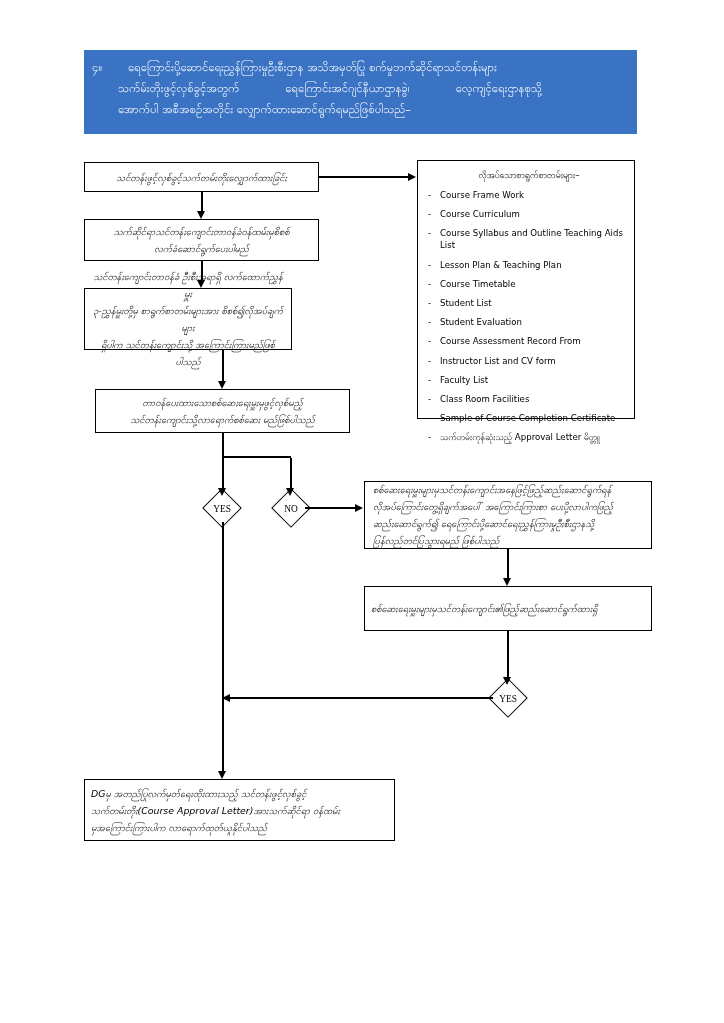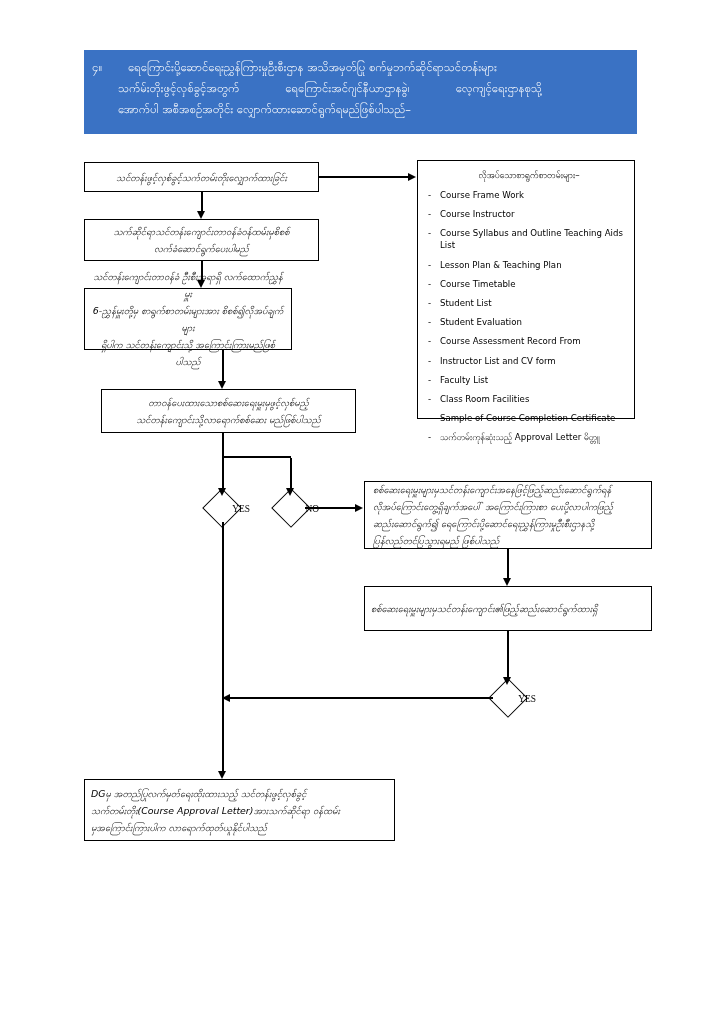--- a/index.html
+++ b/index.html
@@ -34,21 +34,21 @@
     text-align:center;
     font-size:9.4px;line-height:17px;
     padding:4px 6px;
   }
   .box .t{display:block;width:100%;font-style:italic;}
   .box .t .ln{display:block;}
 
   #box1{left:84px;top:162px;width:235px;height:30px;}
   #box2{left:84px;top:219px;width:235px;height:42px;}
   #box3{left:84px;top:288px;width:208px;height:62px;}
-  #box4{left:101px;top:389px;width:255px;height:44px;}
+  #box4{left:95px;top:389px;width:255px;height:44px;}
   #box5{left:364px;top:481px;width:288px;height:68px;padding-left:8px;}
   #box6{left:364px;top:586px;width:288px;height:45px;align-items:center;}
   #box7{left:84px;top:779px;width:311px;height:62px;}
 
   #box5 .t,#box6 .t,#box7 .t{text-align:justify;}
   #box5 .t .ln,#box6 .t .ln,#box7 .t .ln{text-align:justify;text-align-last:left;}
 
   
   #listbox{
     position:absolute;left:417px;top:160px;width:218px;height:259px;
@@ -69,21 +69,21 @@
   #listbox li .txt{flex:1 1 auto;}
 
   
   .diamond{
     position:absolute;box-sizing:border-box;
     width:28px;height:28px;
     border:1.6px solid #000;background:#fff;
     transform:rotate(45deg);
   }
   .dlabel{
-    position:absolute;width:56px;text-align:right;
+    position:absolute;width:56px;text-align:center;
     font-family:"Liberation Serif","DejaVu Serif",serif;
     font-size:9.4px;line-height:10px;color:#000;
   }
   #dia-yes1{left:208px;top:494px;}
   #lab-yes1{left:194px;top:504px;}
   #dia-no  {left:277px;top:494px;}
   #lab-no  {left:263px;top:504px;}
   #dia-yes2{left:494px;top:684px;}
   #lab-yes2{left:480px;top:694px;}
 
@@ -115,21 +115,21 @@
   <div class="box" id="box2">
     <span class="t">
       <span class="ln">သက်ဆိုင်ရာသင်တန်းကျောင်းတာဝန်ခံဝန်ထမ်းမှစိစစ်</span>
       <span class="ln">လက်ခံဆောင်ရွက်ပေးပါမည်</span>
     </span>
   </div>
 
   <div class="box" id="box3">
     <span class="t">
       <span class="ln">သင်တန်းကျောင်းတာဝန်ခံ ဦးစီးအရာရှိ လက်ထောက်ညွှန်မှူး</span>
-      <span class="ln">6-ညွှန်မှူးတို့မှ စာရွက်စာတမ်းများအား စိစစ်၍လိုအပ်ချက်များ</span>
+      <span class="ln">၃-ညွှန်မှူးတို့မှ စာရွက်စာတမ်းများအား စိစစ်၍လိုအပ်ချက်များ</span>
       <span class="ln">ရှိပါက သင်တန်းကျောင်းသို့ အကြောင်းကြားမည်ဖြစ်ပါသည်</span>
     </span>
   </div>
 
   <div class="box" id="box4">
     <span class="t">
       <span class="ln">တာဝန်ပေးထားသောစစ်ဆေးရေးမှူးမှဖွင့်လှစ်မည့်</span>
       <span class="ln">သင်တန်းကျောင်းသို့လာရောက်စစ်ဆေး မည်ဖြစ်ပါသည်</span>
     </span>
   </div>
@@ -159,21 +159,21 @@
 
   <div id="listbox">
     <span class="lb-title">လိုအပ်သောစာရွက်စာတမ်းများ–</span>
     <ul>
       <li>
           <span class="dash">-</span>
           <span class="txt">Course Frame Work</span>
         </li>
       <li>
           <span class="dash">-</span>
-          <span class="txt">Course Instructor</span>
+          <span class="txt">Course Curriculum</span>
         </li>
       <li>
           <span class="dash">-</span>
           <span class="txt">Course Syllabus and Outline Teaching Aids List</span>
         </li>
       <li>
           <span class="dash">-</span>
           <span class="txt">Lesson Plan &amp; Teaching Plan</span>
         </li>
       <li>

